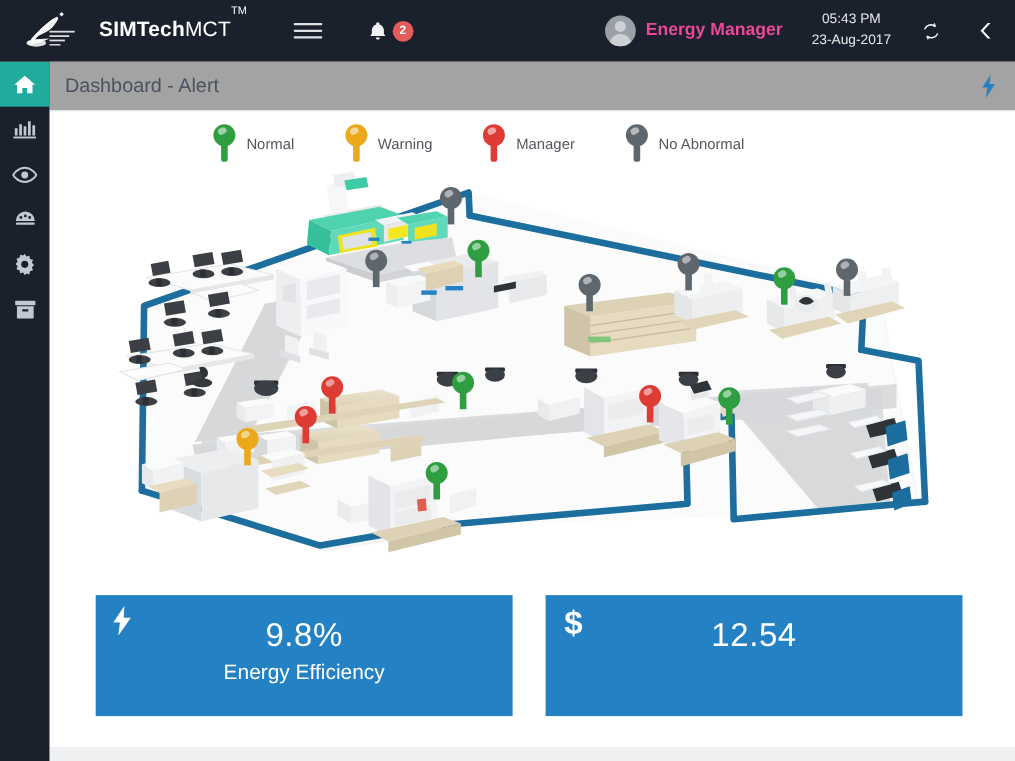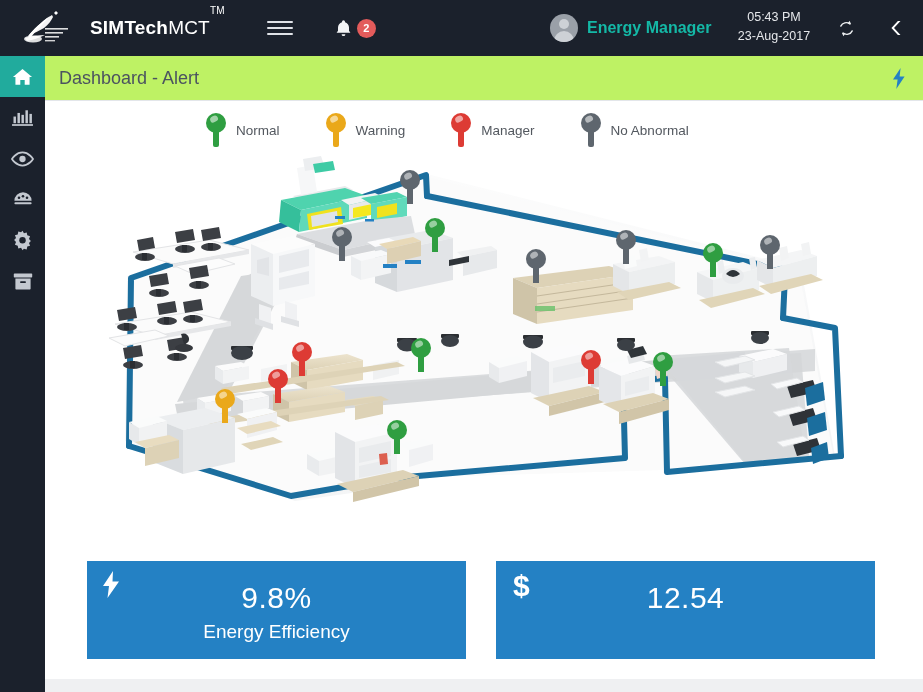--- a/index.html
+++ b/index.html
@@ -32,21 +32,21 @@
     margin-left:5px; background:#e35b5b; color:#fff; font-size:11px; font-weight:700;
     width:19px; height:19px; border-radius:50%; display:flex; align-items:center; justify-content:center;
   }
   .user-block { position:absolute; left:550px; top:0; height:56px; display:flex; align-items:center; }
   .avatar {
     width:28px; height:28px; border-radius:50%; background:#9aa0a8;
     overflow:hidden; position:relative; flex:none;
   }
   .avatar .head { position:absolute; left:9px; top:5px; width:10px; height:10px; border-radius:50%; background:#cdd1d6; }
   .avatar .body { position:absolute; left:4px; top:17px; width:20px; height:14px; border-radius:10px 10px 0 0; background:#cdd1d6; }
-  .username { color:#14b8a6; font-size:16px; font-weight:700; margin-left:9px; white-space:nowrap; }
+  .username { color:#ec4899; font-size:16px; font-weight:700; margin-left:9px; white-space:nowrap; }
   .datetime {
     position:absolute; left:727px; top:8px; width:94px; text-align:center;
     color:#e6e8eb; font-size:12.5px; line-height:19px;
   }
   .ic-btn { position:absolute; top:14px; width:28px; height:28px; display:flex; align-items:center; justify-content:center; cursor:pointer; }
   .ic-refresh { left:832px; }
   .ic-collapse { left:883px; }
 
   
   .sidebar {
@@ -56,31 +56,31 @@
   .side-item {
     width:45px; height:41px; display:flex; align-items:center; justify-content:center;
     cursor:pointer; position:relative;
   }
   .side-item.active { background:#21ab9d; }
   .side-item svg { display:block; }
 
   
   .titlebar {
     position:absolute; left:45px; top:56px; width:878px; height:45px;
-    background:#bef264; border-bottom:1px solid #e3e6ea;
+    background:#a3a3a3; border-bottom:1px solid #e3e6ea;
     display:flex; align-items:center; z-index:20;
   }
   .title-text { margin-left:14px; font-size:18px; color:#4b5360; }
   .title-bolt { position:absolute; right:17px; top:12px; }
 
   
   .content { position:absolute; left:45px; top:101px; width:878px; height:558px; background:#fff; overflow:hidden; }
 
   
-  .legend { position:absolute; left:160px; top:12px; display:flex; align-items:center; gap:0px; }
+  .legend { position:absolute; left:148px; top:12px; display:flex; align-items:center; gap:0px; }
   .leg-item { display:flex; align-items:center; margin-right:45px; }
   .pin { position:relative; width:22px; height:34px; flex:none; }
   .pin .head {
     position:absolute; left:1px; top:0; width:20px; height:20px; border-radius:50%;
   }
   .pin .head::after{
     content:''; position:absolute; left:4px; top:2.5px; width:8px; height:6px;
     border-radius:50% 50% 40% 40%; background:rgba(255,255,255,.55);
     transform: rotate(-28deg);
   }
@@ -96,21 +96,21 @@
   .map-pin { position:absolute; width:22px; height:34px; }
   .map-pin .head { position:absolute; left:1px; top:0; width:20px; height:20px; border-radius:50%; }
   .map-pin .head::after{
     content:''; position:absolute; left:4px; top:2.5px; width:8px; height:6px;
     border-radius:50% 50% 40% 40%; background:rgba(255,255,255,.5);
     transform: rotate(-28deg);
   }
   .map-pin .stem { position:absolute; left:8px; top:17px; width:6px; height:17px; }
 
   
-  .kpi-row { position:absolute; left:0; top:440px; width:878px; height:118px;margin-top:20px; }
+  .kpi-row { position:absolute; left:0; top:440px; width:878px; height:118px; }
   .kpi {
     position:absolute; top:0; height:110px; background:#2481c4; color:#fff;
   }
   .kpi.left { left:42px; width:379px; }
   .kpi.right { left:451px; width:379px; }
   .kpi-ic { position:absolute; left:15px; top:10px; }
   .kpi-val { position:absolute; left:0; top:20px; width:100%; text-align:center; font-size:30px; font-weight:400; letter-spacing:.5px; }
   .kpi-lab { position:absolute; left:0; top:60px; width:100%; text-align:center; font-size:19px; }
 
   .footer { position:absolute; left:45px; top:679px; width:878px; height:13px; background:#eff0f2; }

